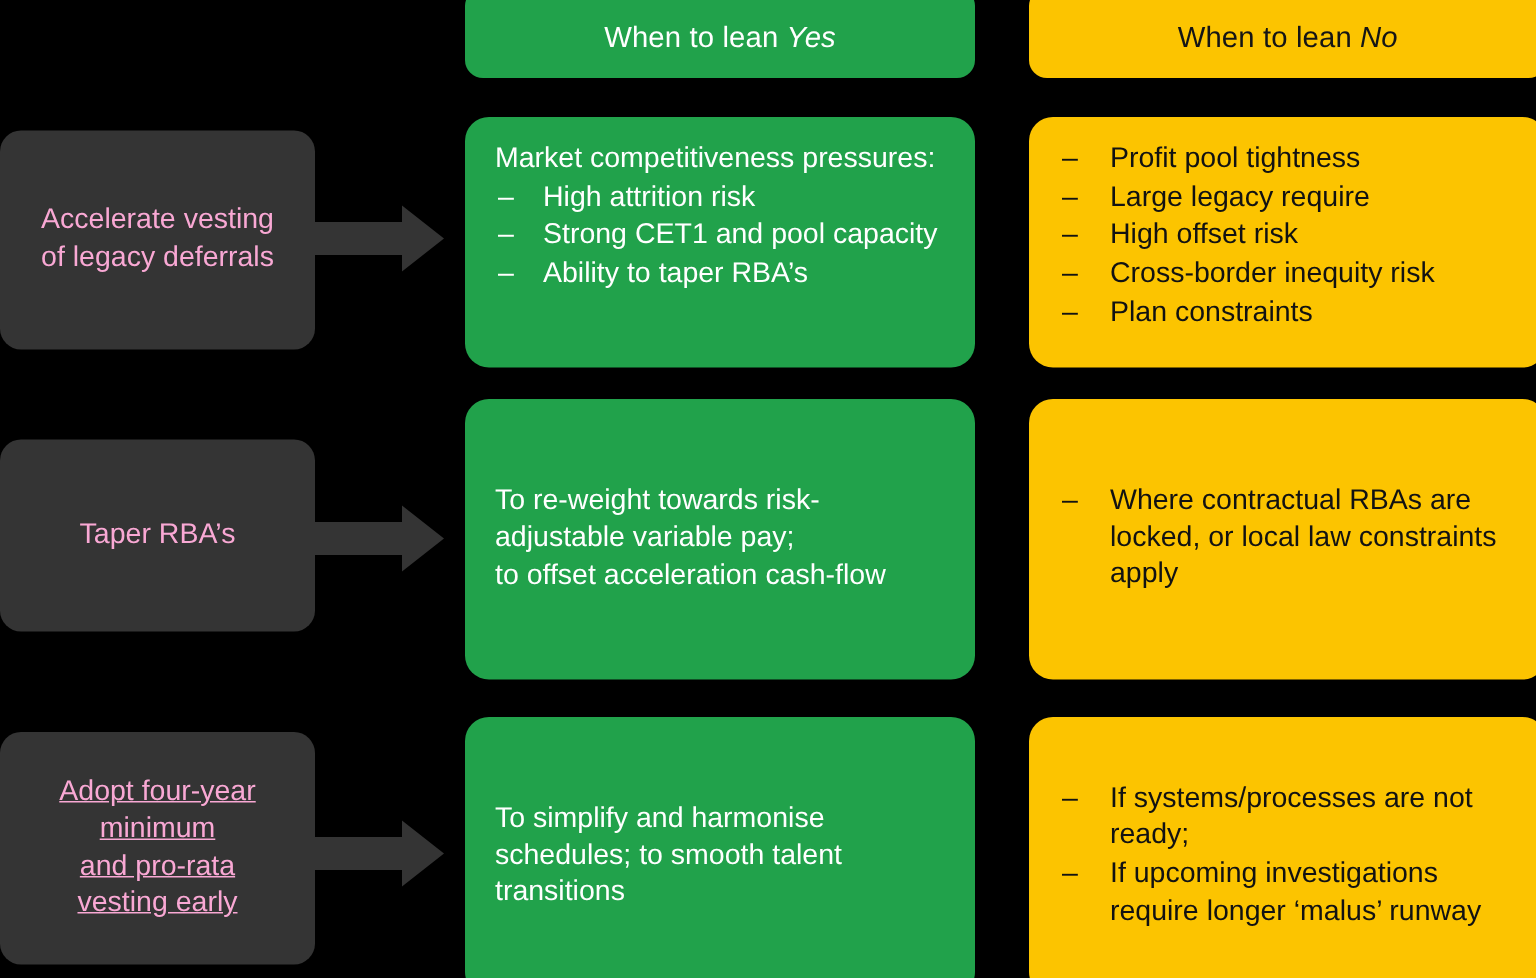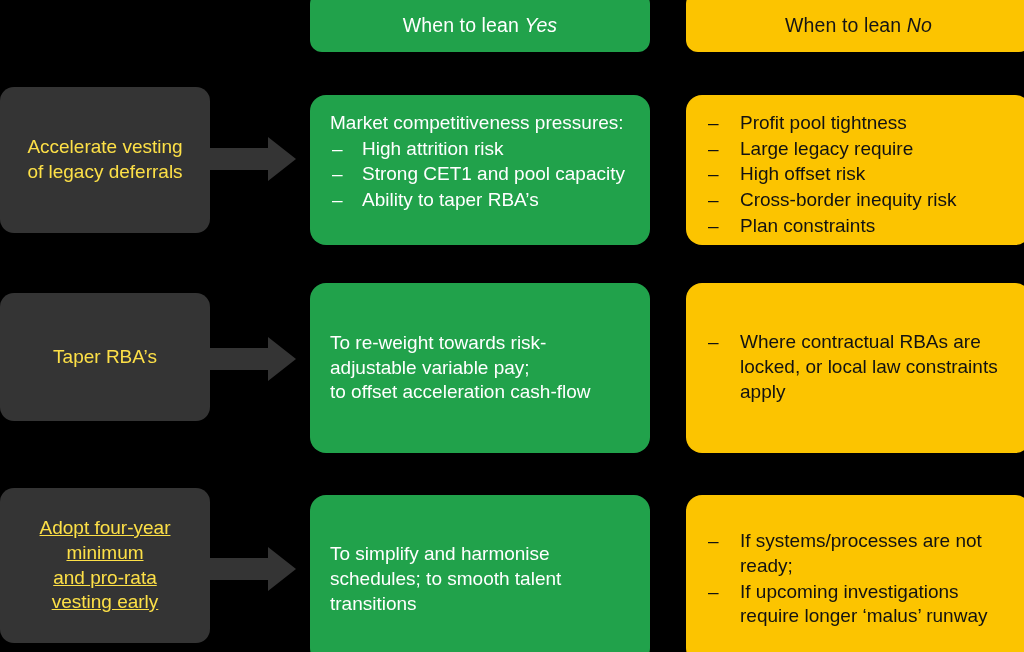--- a/index.html
+++ b/index.html
@@ -73,21 +73,21 @@
     left: 0px;
     width: 210px;
     top: 12px;
     bottom: 12px;
     background: #343434;
     border-radius: 14px;
     display: flex;
     align-items: center;
     justify-content: center;
     text-align: center;
-    color: #fde047;
+    color: #f9a8d4;
     font-size: 19px;
     line-height: 1.30;
     box-sizing: border-box;
     padding: 18px 14px;
   }
   #row-0 .label-box { top: 9px;  bottom: 12px; }
   #row-1 .label-box { top: 27px; bottom: 32px; }
   #row-2 .label-box { top: 10px; bottom: 21px; text-decoration: underline; }
 
   .arrow {
@@ -98,21 +98,21 @@
     pointer-events: none;
   }
   #row-0 .arrow { top: 58px; }
   #row-1 .arrow { top: 70px; }
   #row-2 .arrow { top: 68px; }
   .arrow svg { display: block; }
 
   
   .cell {
     position: absolute;
-    top: 17px;
+    top: 0;
     bottom: 0;
     border-radius: 16px;
     box-sizing: border-box;
     padding: 16px 18px 16px 20px;
     display: flex;
     flex-direction: column;
     font-size: 19px;
     line-height: 1.30;
   }
   .cell.yes {

